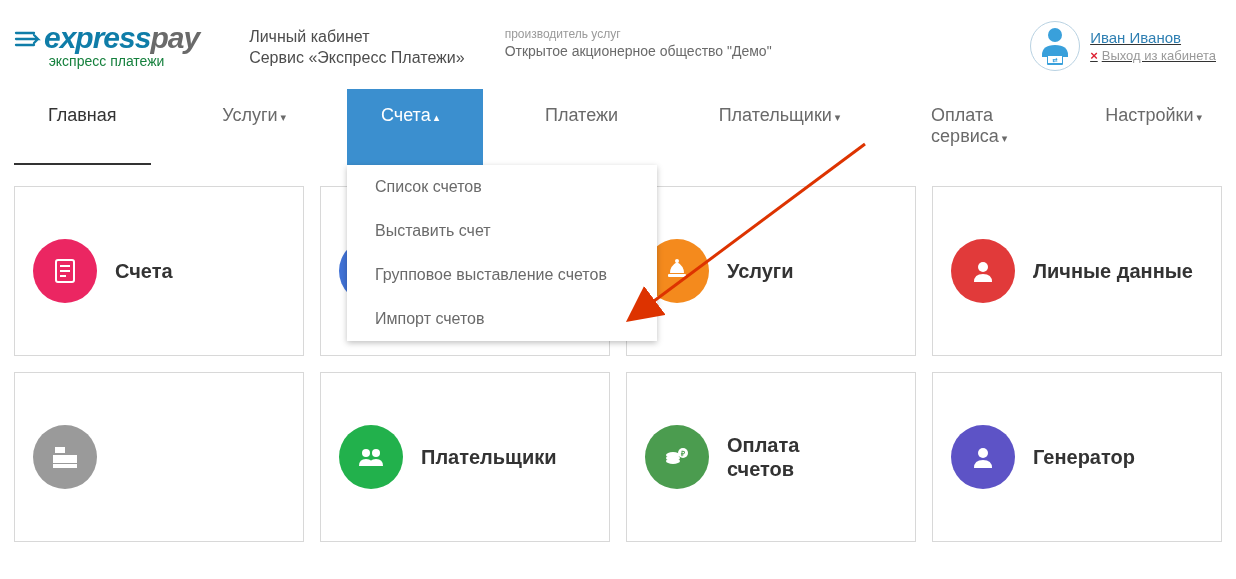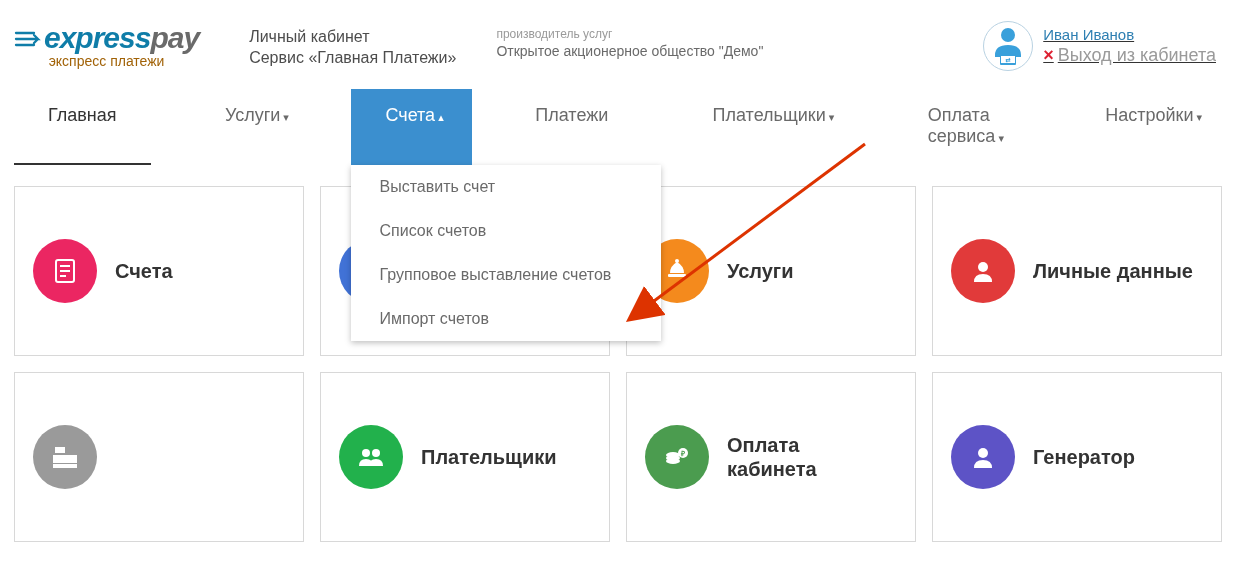--- a/index.html
+++ b/index.html
@@ -5,42 +5,42 @@
 * { box-sizing: border-box; margin: 0; padding: 0; }
 body { font-family: Arial, Helvetica, sans-serif; background: #fff; color: #333; width: 1236px; }
 
 
 .header { display: flex; align-items: flex-start; padding: 21px 20px 18px 14px; }
 .logo-block { margin-right: 50px; }
 .logo-main { font-family: Arial, sans-serif; font-weight: bold; font-style: italic; letter-spacing: -1px; }
 .logo-express { color: #0f7da8; font-size: 30px; }
 .logo-pay { color: #6a6a6a; font-size: 30px; }
 .logo-arrow { display: inline-flex; align-items: center; margin-right: 2px; }
-.logo-sub { color: #a16207; font-size: 14px; text-align: center; margin-top: -2px; }
+.logo-sub { color: #15803d; font-size: 14px; text-align: center; margin-top: -2px; }
 
 .cabinet-block { margin-right: 40px; padding-top: 6px; }
 .cabinet-line { color: #4d4d4d; font-size: 16px; line-height: 1.3; }
 
 .provider-block { flex: 1; padding-top: 6px; }
 .provider-label { color: #9a9a9a; font-size: 12px; }
 .provider-name { color: #6a6a6a; font-size: 14px; margin-top: 2px; }
 
 .user-block { display: flex; align-items: center; gap: 10px; }
 .avatar-wrap { width: 50px; height: 50px; border: 1px solid #b9d2e2; border-radius: 50%; display: flex; align-items: center; justify-content: center; }
 .user-info { display: flex; flex-direction: column; gap: 2px; text-decoration: underline; }
 .user-name { color: #2e7fb2; font-size: 15px; }
-.logout { color: #9a9a9a; font-size: 18px; }
+.logout { color: #9a9a9a; font-size: 13px; }
 .logout-x { color: #d23; font-weight: bold; margin-right: 4px; }
 
 
 .nav { display: flex; gap: 12px; padding: 0 14px; border-bottom: 1px solid #fff; margin-bottom: 20px; }
 .nav-item { font-size: 18px; color: #6a6a6a; padding: 16px 20px 18px 20px; cursor: pointer; position: relative; }
 .nav-item.first { padding-left: 34px; padding-right: 34px; }
 .nav-item.active { color: #333; border-bottom: 2px solid #333; font-weight: 400; }
-.nav-item.open { background: #3b8fcf; color: #fff; padding-left: 34px; padding-right: 28px; }
+.nav-item.open { background: #3b8fcf; color: #fff; padding-left: 34px; padding-right: 44px; }
 .nav-chevron { font-size: 11px; margin-left: 3px; }
 .nav-item.open .nav-chevron { color: #fff; }
 
 
 .dropdown { position: absolute; left: 0; top: 100%; width: 310px; background: #fff; box-shadow: 0 2px 6px rgba(0,0,0,0.25); z-index: 20; }
 .dropdown-item { padding: 13px 28px 13px 28px; color: #6a6a6a; font-size: 16px; cursor: pointer; }
 .dropdown-item.highlight { background: #3b8fcf; color: #fff; border: 3px solid #d93025; }
 
 
 .nav-spacer1 { width: 62px; }
@@ -76,21 +76,21 @@
         <svg width="28" height="18" viewBox="0 0 28 18">
             <path d="M2 3 H20 M2 9 H24 L20 5 M24 9 L20 13 M2 15 H20" stroke="#0f7da8" stroke-width="2.3" fill="none" stroke-linecap="round"></path>
           </svg>
       </span><span class="logo-express">express</span><span class="logo-pay">pay</span>
     </div>
     <div class="logo-sub">экспресс платежи</div>
   </div>
 
   <div class="cabinet-block">
     <div class="cabinet-line">Личный кабинет</div>
-    <div class="cabinet-line">Сервис «Главная Платежи»</div>
+    <div class="cabinet-line">Сервис «Экспресс Платежи»</div>
   </div>
 
   <div class="provider-block">
     <div class="provider-label">производитель услуг</div>
     <div class="provider-name">Открытое акционерное общество "Демо"</div>
   </div>
 
   <div class="user-block">
     <div class="avatar-wrap">
       <svg width="36" height="42" viewBox="0 0 36 42">
@@ -110,22 +110,22 @@
 
 <div class="nav-wrap">
 <div class="nav">
   <div class="nav-item first active"><span>Главная</span></div>
   <div class="nav-spacer1"></div>
   <div class="nav-item"><span>Услуги</span><span class="nav-chevron">▾</span></div>
   <div style="width:38px"></div>
   <div class="nav-item open">
     <span>Счета</span><span class="nav-chevron">▴</span>
     <div class="dropdown">
+      <div class="dropdown-item">Список счетов</div>
       <div class="dropdown-item">Выставить счет</div>
-      <div class="dropdown-item">Список счетов</div>
       <div class="dropdown-item">Групповое выставление счетов</div>
       <div class="dropdown-item">Импорт счетов</div>
     </div>
   </div>
   <div style="width:40px"></div>
   <div class="nav-item"><span>Платежи</span></div>
   <div style="width:82px"></div>
   <div class="nav-item"><span>Плательщики</span><span class="nav-chevron">▾</span></div>
   <div style="width:60px"></div>
   <div class="nav-item"><span>Оплата сервиса</span><span class="nav-chevron">▾</span></div>
@@ -215,21 +215,21 @@
   <div class="card">
     <div class="card-icon c-darkgreen">
       <svg width="32" height="32" viewBox="0 0 32 32">
           <ellipse cx="12" cy="20" rx="7" ry="3" fill="#fff"></ellipse>
           <ellipse cx="12" cy="17" rx="7" ry="3" fill="#fff"></ellipse>
           <ellipse cx="12" cy="14" rx="7" ry="3" fill="#fff"></ellipse>
           <circle cx="22" cy="12" r="5" fill="#fff"></circle>
           <text x="22" y="15" text-anchor="middle" font-size="7" fill="#4b9c4f" font-weight="bold">₽</text>
         </svg>
     </div>
-    <div class="card-label"><span>Оплата</span><br><span>кабинета</span></div>
+    <div class="card-label"><span>Оплата</span><br><span>счетов</span></div>
   </div>
 
   <div class="card">
     <div class="card-icon c-purple">
       <svg width="30" height="30" viewBox="0 0 30 30">
           <circle cx="15" cy="11" r="5" fill="#fff"></circle>
           <path d="M6 26 Q6 18 15 18 Q24 18 24 26 Z" fill="#fff"></path>
         </svg>
     </div>
     <div class="card-label">Генератор</div>

